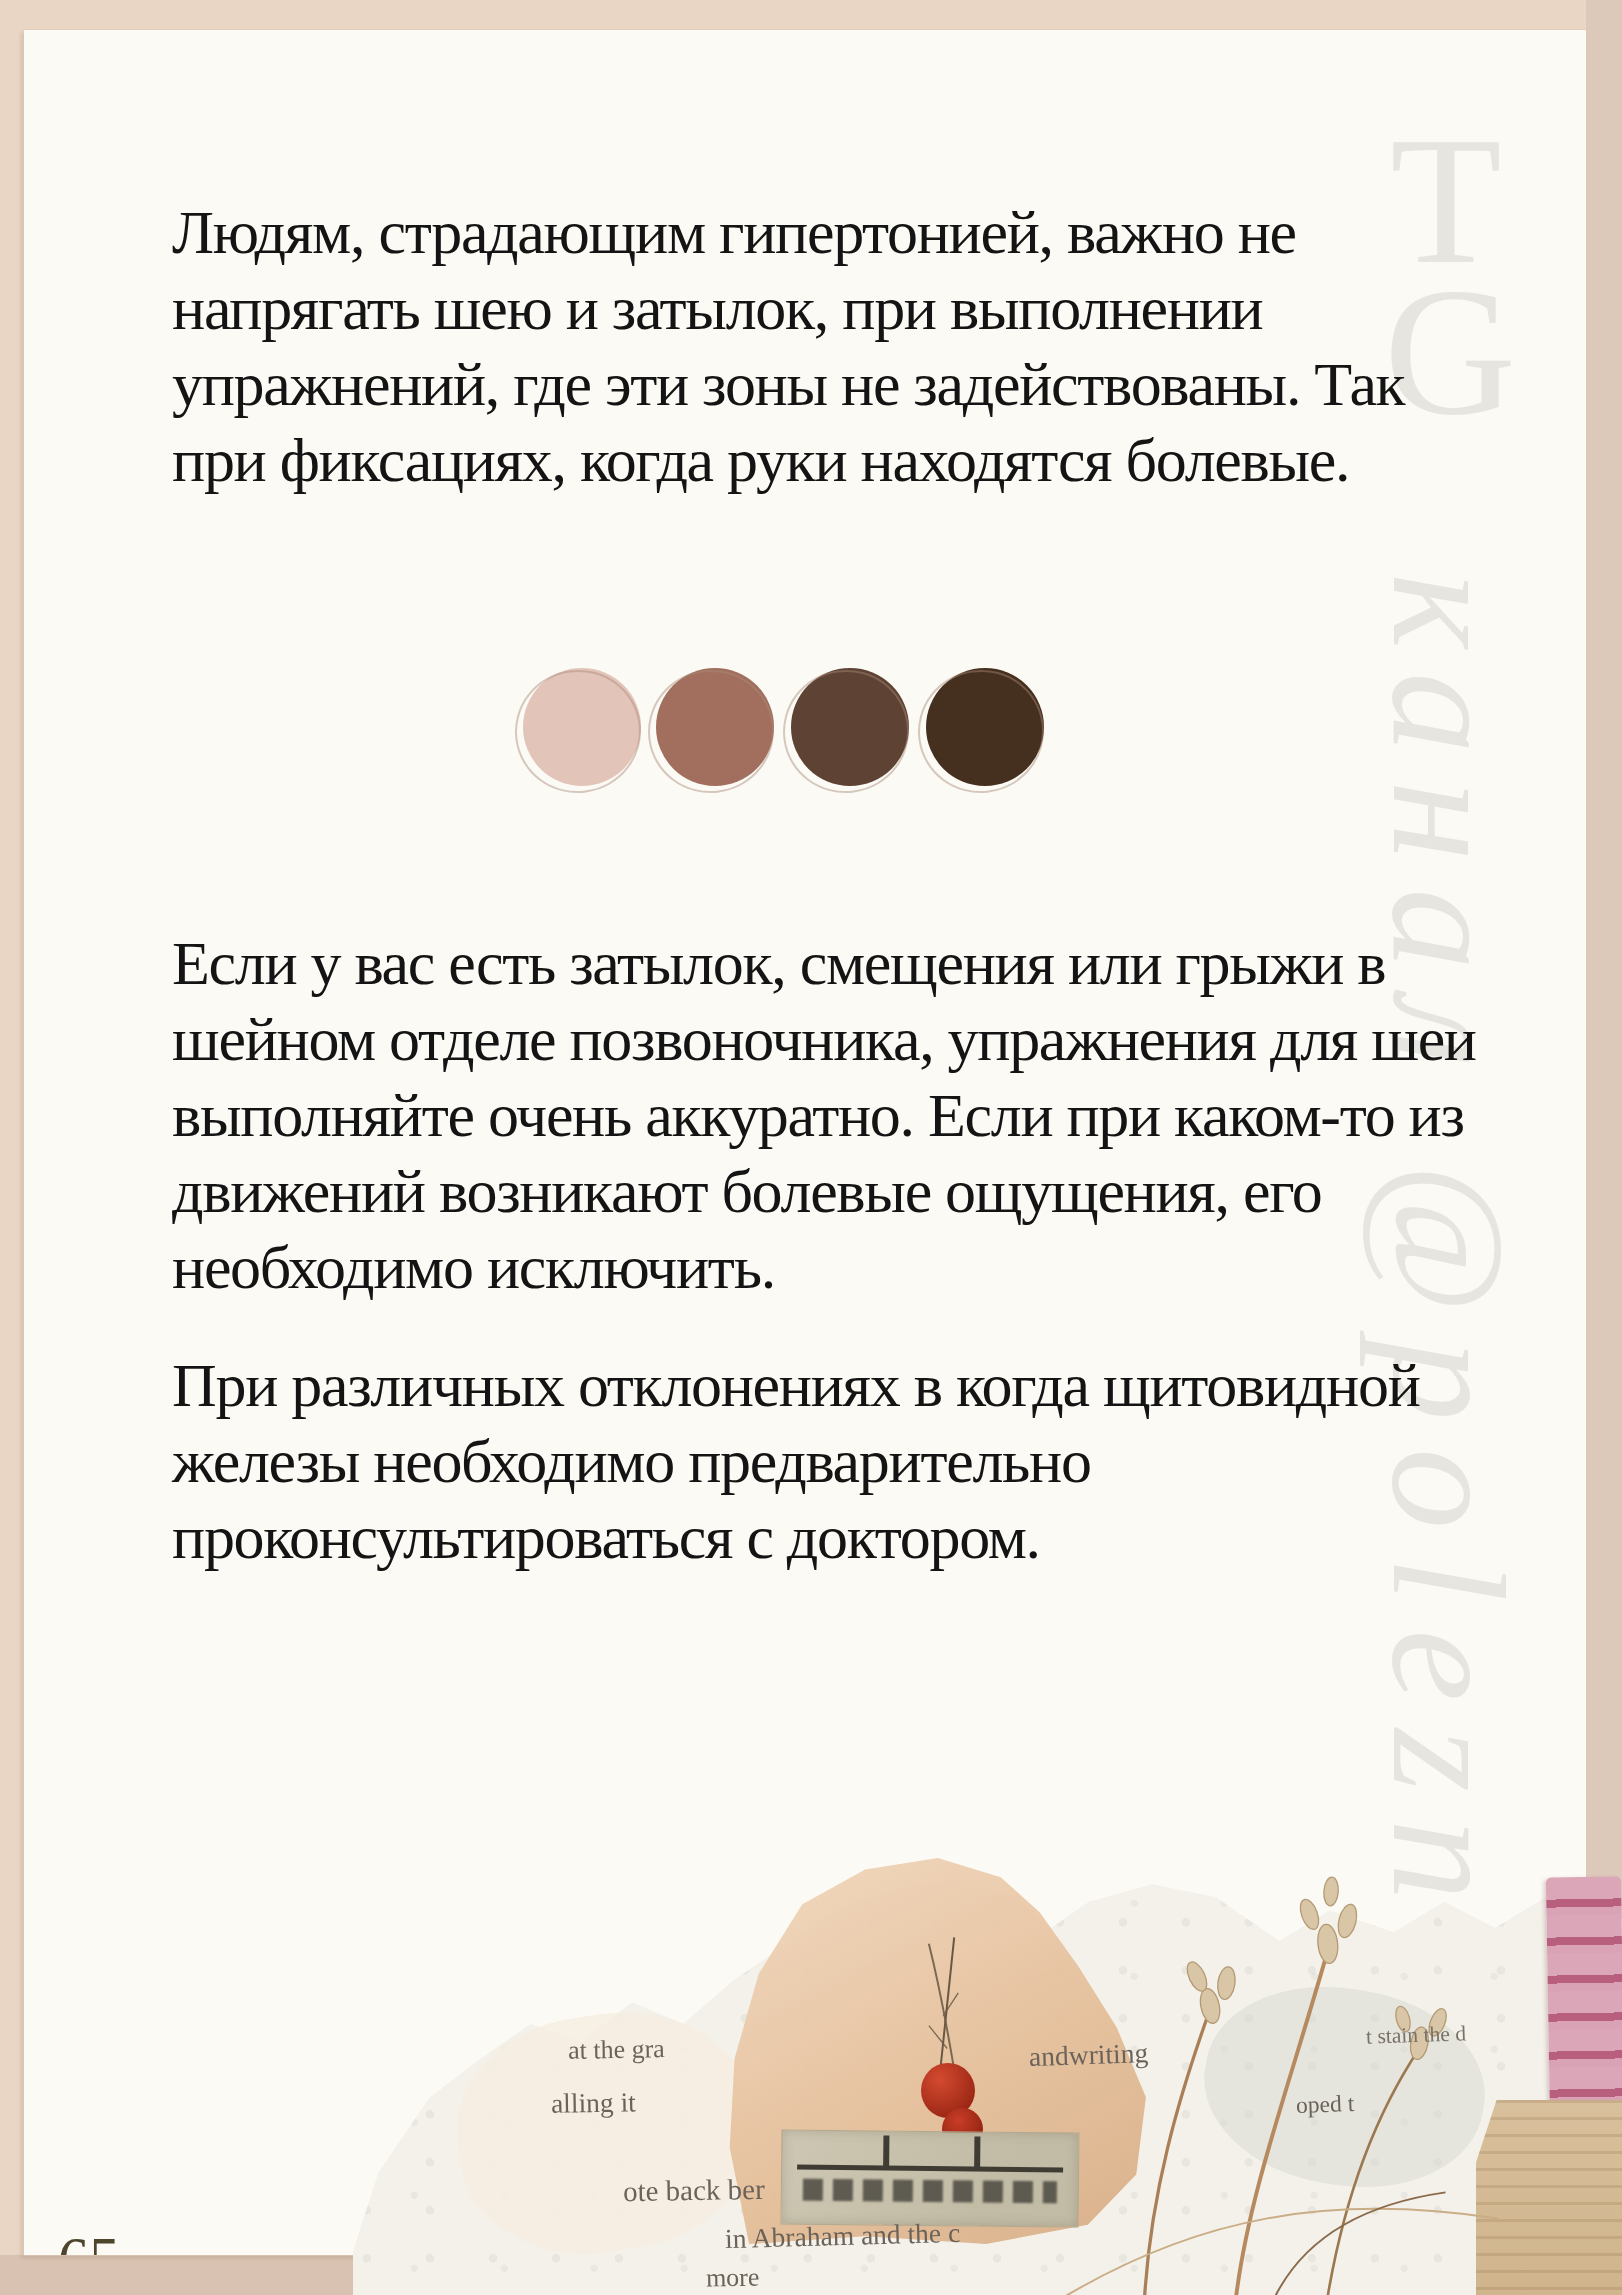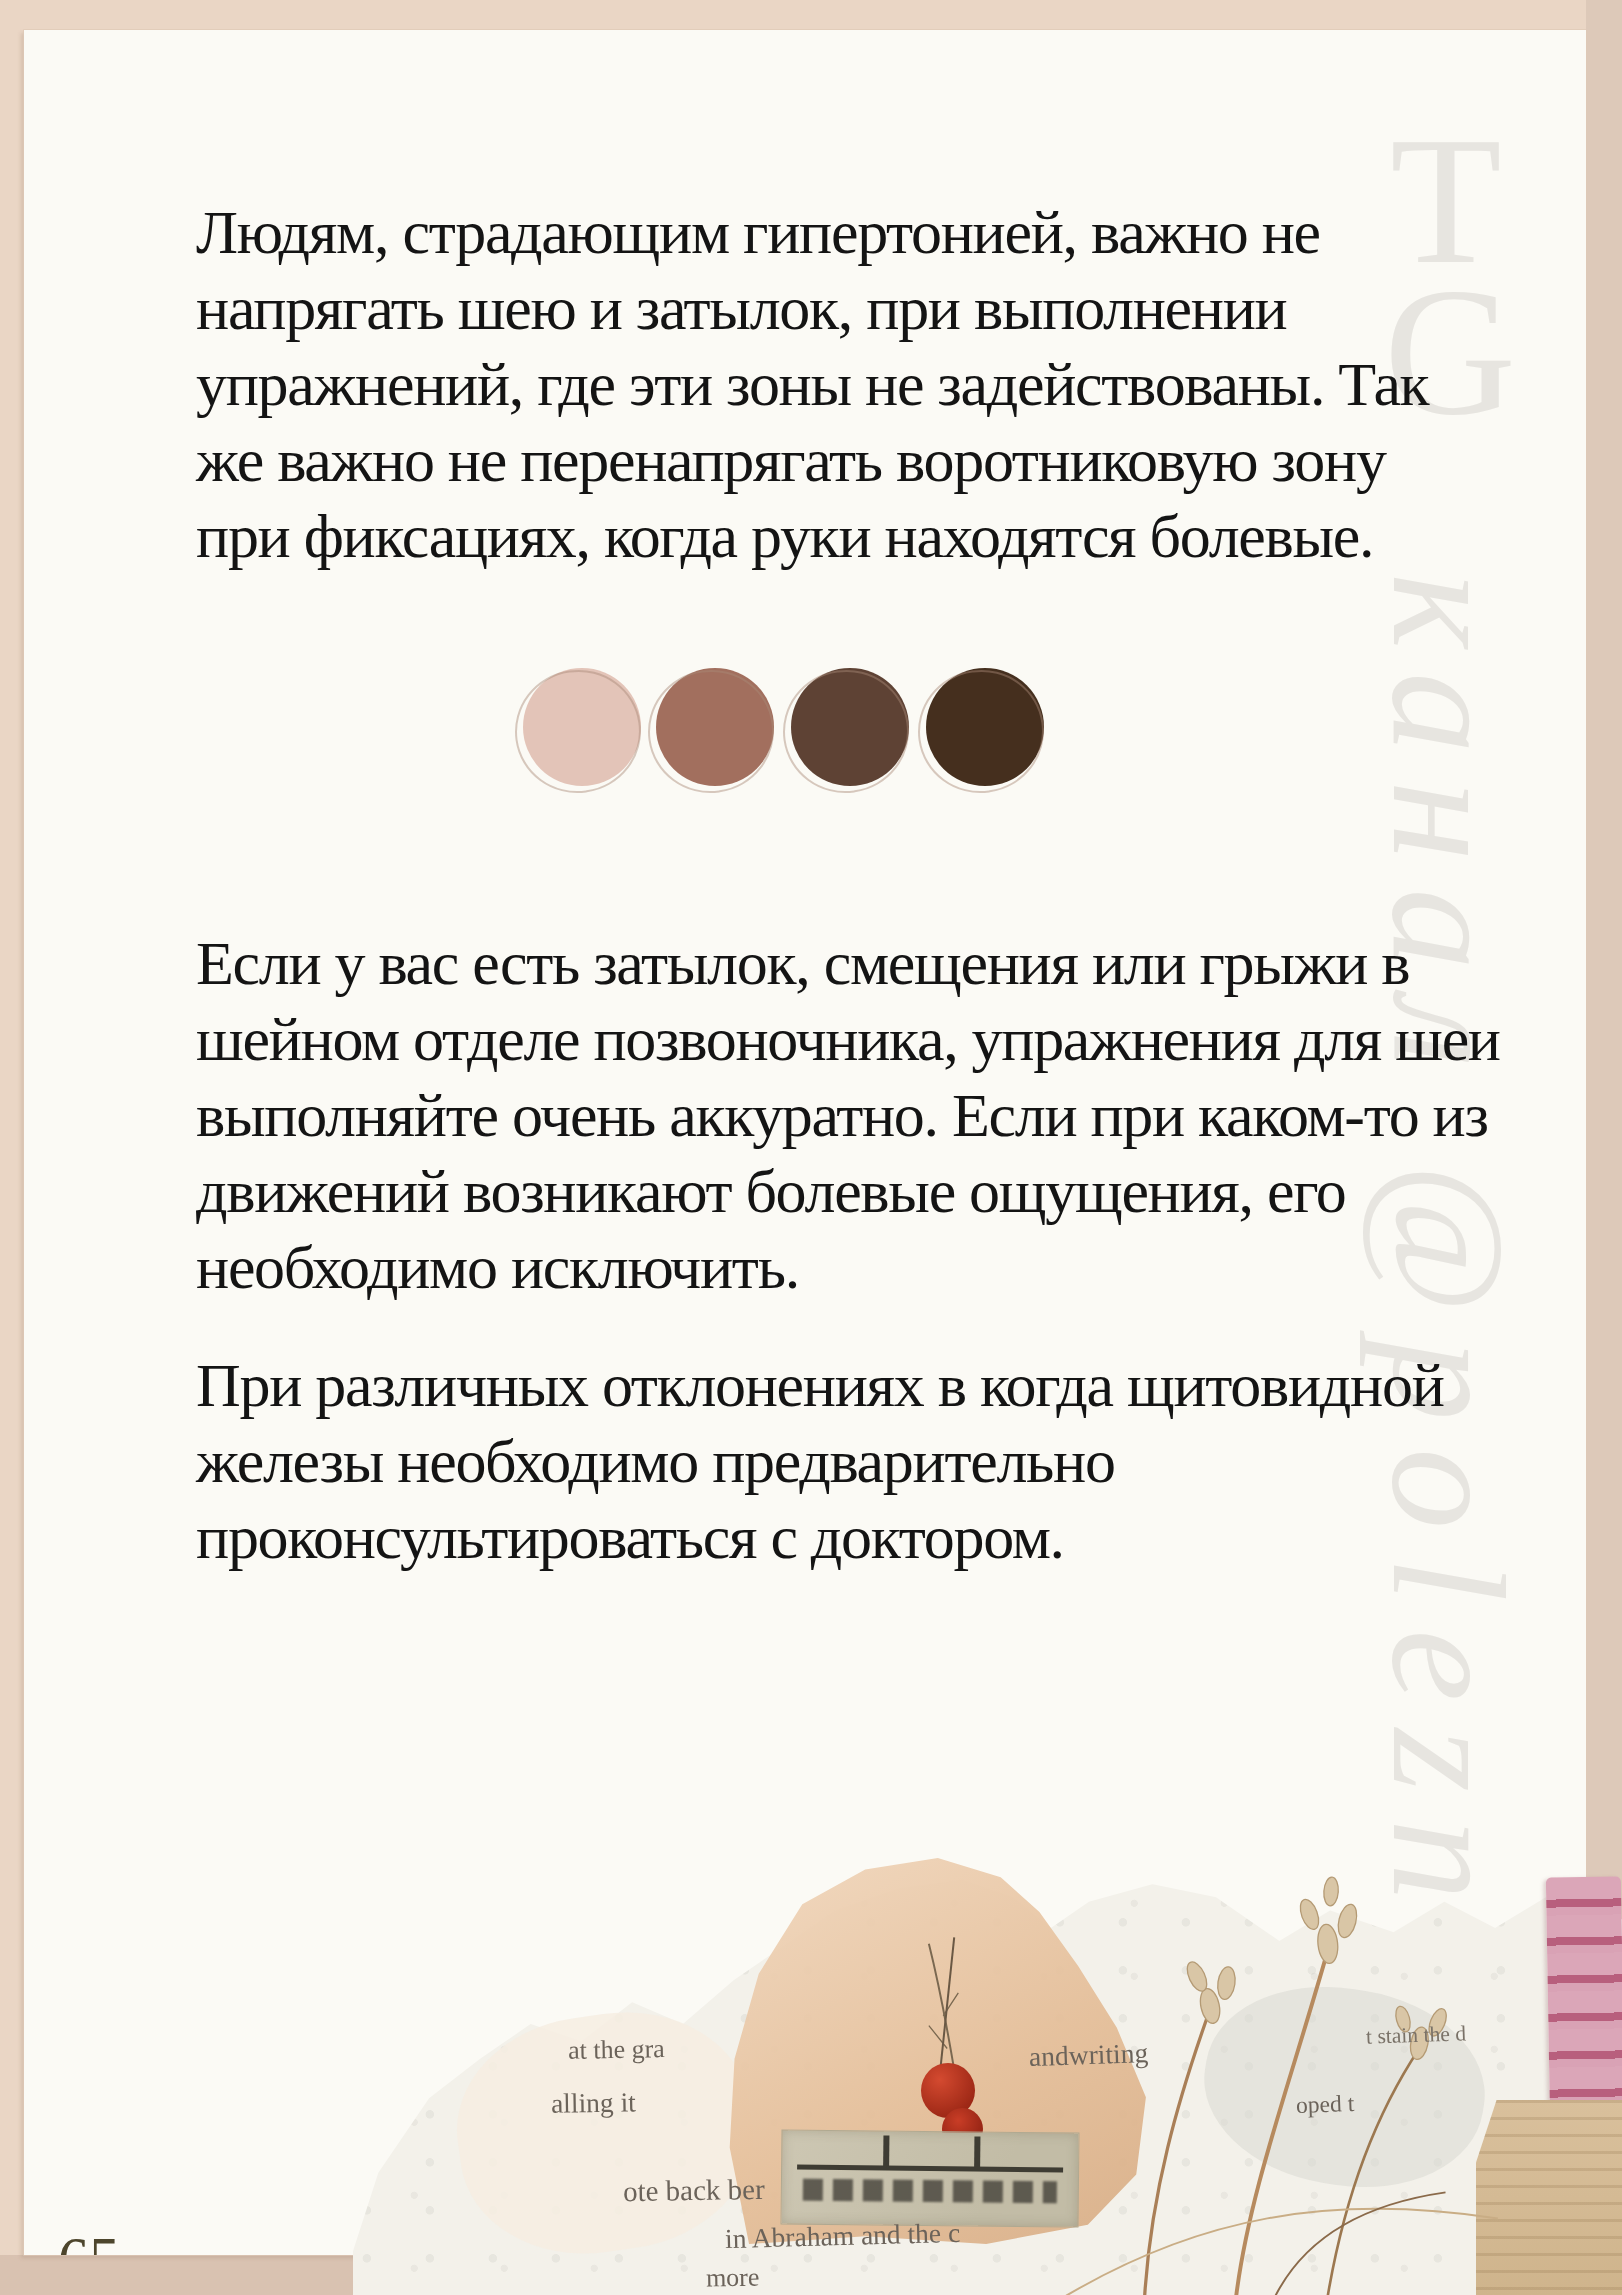--- a/index.html
+++ b/index.html
@@ -19,21 +19,21 @@
   .wm{position:absolute;color:#e7e5e0;user-select:none;}
   .wm-t{left:1366px;top:79px;font-size:183px;line-height:1;}
   .wm-g{left:1360px;top:230px;font-size:183px;line-height:1;}
   .wm-rot{
     left:1513px;top:543px;font-size:162px;font-style:italic;line-height:1.1;
     letter-spacing:27.5px;white-space:nowrap;
     transform:rotate(90deg);transform-origin:0 0;
   }
   
   .para{position:absolute;left:148px;color:#141414;font-size:62px;letter-spacing:-1.3px;}
-  .para .tline{height:76px;line-height:76px;white-space:nowrap;margin-left:24px;}
+  .para .tline{height:76px;line-height:76px;white-space:nowrap;}
   .para-1{top:164px;}
   .para-2{top:895px;}
   .para-3{top:1317px;}
   
   .swatch{position:absolute;top:638px;width:118px;height:118px;border-radius:50%;}
   .swatch::before{
     content:"";position:absolute;left:-7.9px;top:2px;width:103%;height:101%;
     border:2px solid rgba(168,138,120,.45);border-radius:50%;transform:rotate(-8deg);
   }
   .sw-1{left:499px;} .sw-2{left:632px;} .sw-3{left:767px;} .sw-4{left:902px;}
@@ -124,21 +124,20 @@
   <div class="page">
 
     <div class="wm wm-t">T</div>
     <div class="wm wm-g">G</div>
     <div class="wm wm-rot">канал @polezn0_</div>
 
     <div class="para para-1">
         <div class="tline">Людям, страдающим гипертонией, важно не</div>
         <div class="tline">напрягать шею и затылок, при выполнении</div>
         <div class="tline">упражнений, где эти зоны не задействованы. Так</div>
-        <div class="tline">же важно не перенапрягать воротниковую зону</div>
         <div class="tline">при фиксациях, когда руки находятся болевые.</div>
       </div>
     <div class="para para-2">
         <div class="tline">Если у вас есть затылок, смещения или грыжи в</div>
         <div class="tline">шейном отделе позвоночника, упражнения для шеи</div>
         <div class="tline">выполняйте очень аккуратно. Если при каком-то из</div>
         <div class="tline">движений возникают болевые ощущения, его</div>
         <div class="tline">необходимо исключить.</div>
       </div>
     <div class="para para-3">

